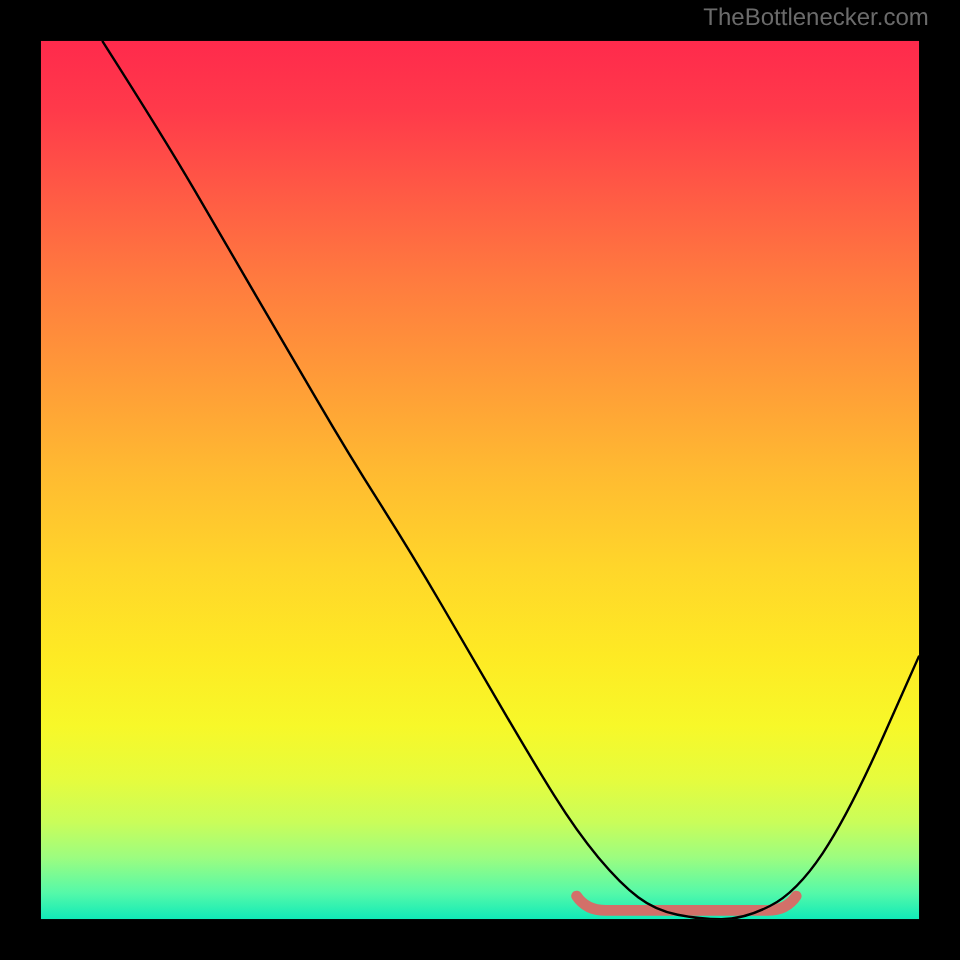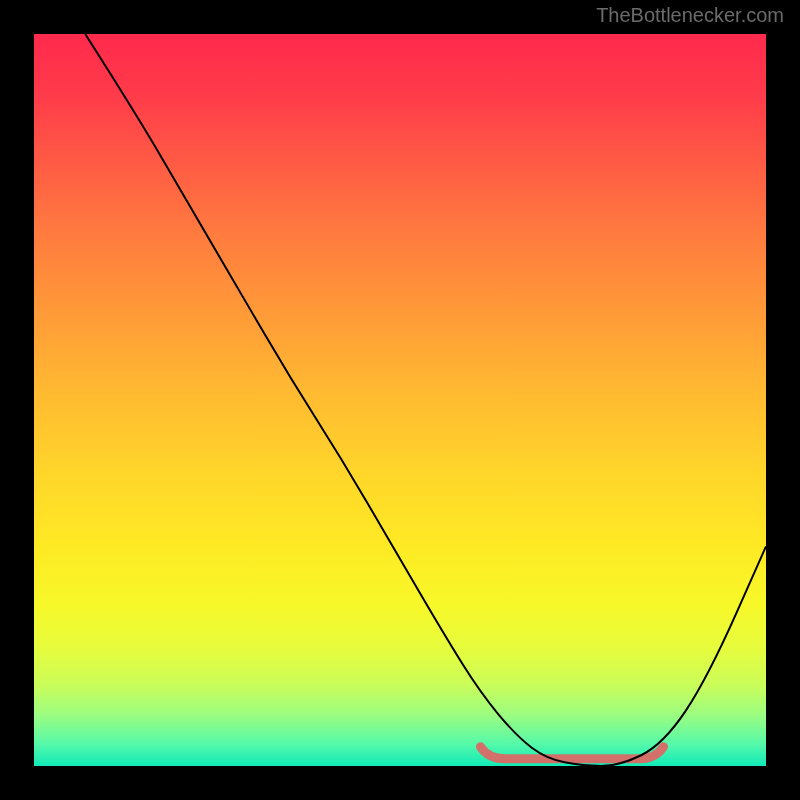--- a/index.html
+++ b/index.html
@@ -1,21 +1,21 @@
 <!DOCTYPE html>
 <html><head>
 <meta charset="utf-8">
 <style>
   * { margin: 0; padding: 0; box-sizing: border-box; }
   html, body { width: 800px; height: 800px; background: #000; overflow: hidden; }
   .wrapper { position: relative; width: 800px; height: 800px; }
   .credit {
     position: absolute;
     top: 4px;
-    right: 16px;
+    right: 26px;
     color: #6b6b6b;
     font-family: Arial, Helvetica, sans-serif;
     font-size: 20px;
     font-weight: 400;
     z-index: 3;
   }
   .plot-area {
     position: absolute;
     left: 34px;
     top: 34px;

